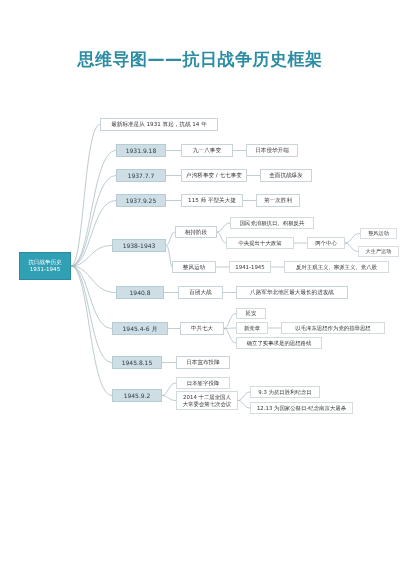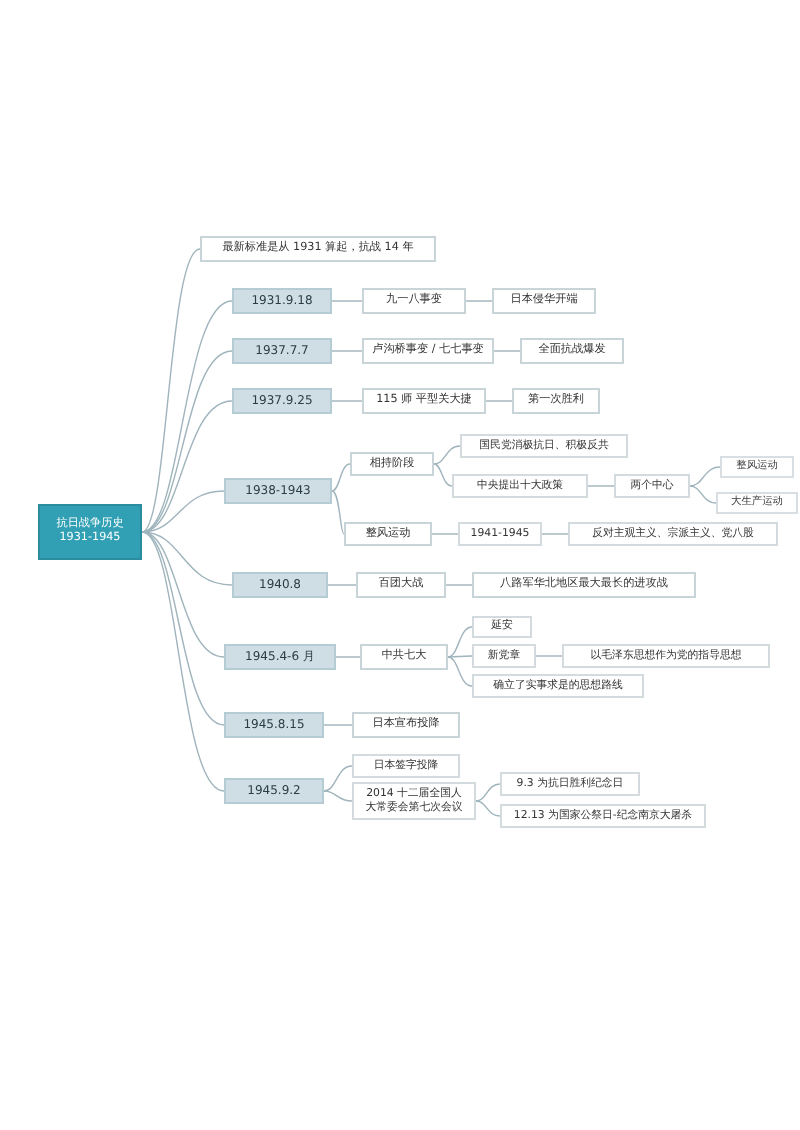--- a/index.html
+++ b/index.html
@@ -76,20 +76,21 @@
     color: #3a3a3a;
     border: 1px solid #d8dee1;
     font-size: 5.2px;
   }
 </style>
 </head>
 <body>
 
 <div id="page" style="background: rgb(255, 255, 255);">
 
+  <div id="title" style="color: rgb(43, 140, 163);">思维导图——抗日战争历史框架</div>
 
   <svg id="map" width="400" height="565">
       <path d="M 71 266 C 84.05 266, 84.05 124.5, 100 124.5" fill="none" stroke="#9fb4bc" stroke-width="0.7"></path>
       <path d="M 71 266 C 91.25 266, 91.25 150.5, 116 150.5" fill="none" stroke="#9fb4bc" stroke-width="0.7"></path>
       <path d="M 71 266 C 91.25 266, 91.25 175.5, 116 175.5" fill="none" stroke="#9fb4bc" stroke-width="0.7"></path>
       <path d="M 71 266 C 91.25 266, 91.25 200.5, 116 200.5" fill="none" stroke="#9fb4bc" stroke-width="0.7"></path>
       <path d="M 71 266 C 89.45 266, 89.45 245.5, 112 245.5" fill="none" stroke="#9fb4bc" stroke-width="0.7"></path>
       <path d="M 71 266 C 91.25 266, 91.25 292.5, 116 292.5" fill="none" stroke="#9fb4bc" stroke-width="0.7"></path>
       <path d="M 71 266 C 89.45 266, 89.45 328.5, 112 328.5" fill="none" stroke="#9fb4bc" stroke-width="0.7"></path>
       <path d="M 71 266 C 89.45 266, 89.45 362.5, 112 362.5" fill="none" stroke="#9fb4bc" stroke-width="0.7"></path>

